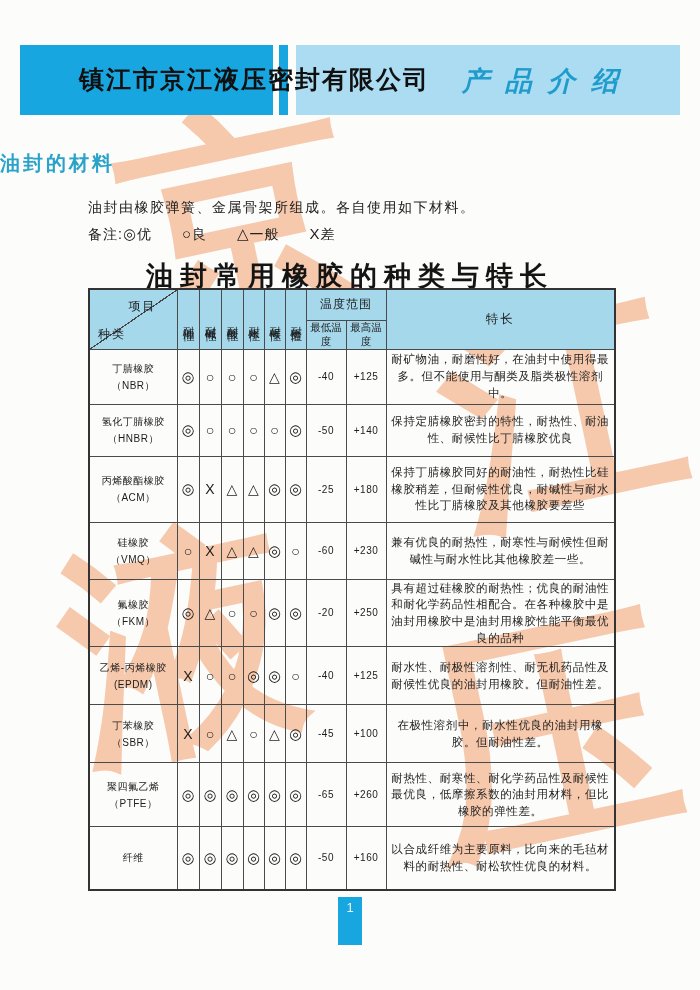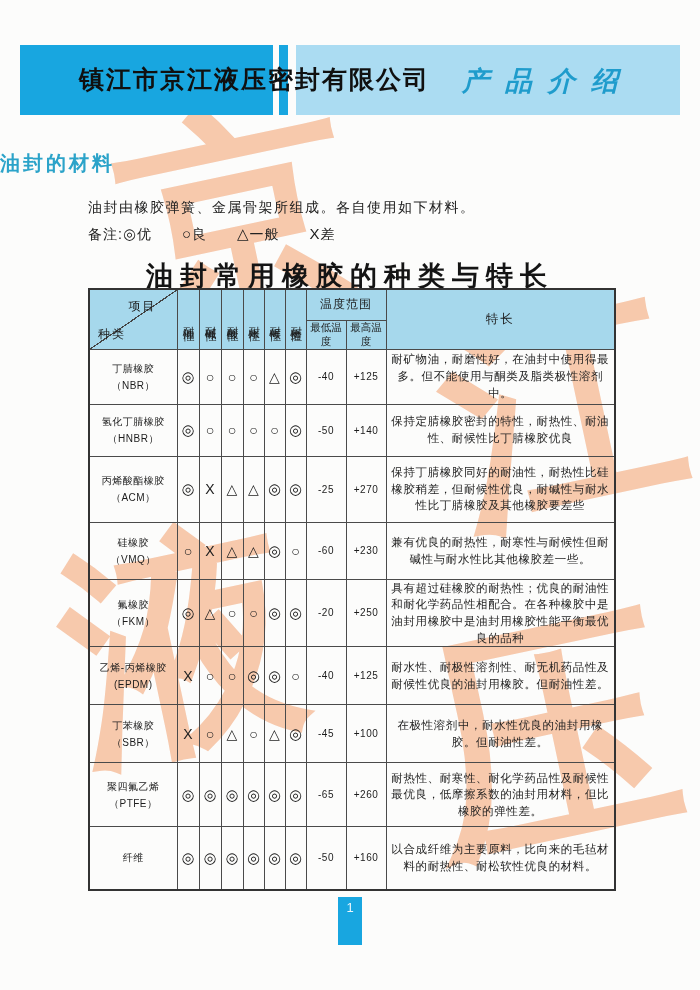--- a/index.html
+++ b/index.html
@@ -201,21 +201,21 @@
             <div>丙烯酸酯橡胶</div>
             <div>（ACM）</div>
           </td>
           <td class="rating-cell double">◎</td>
           <td class="rating-cell">X</td>
           <td class="rating-cell">△</td>
           <td class="rating-cell">△</td>
           <td class="rating-cell double">◎</td>
           <td class="rating-cell double">◎</td>
           <td class="temp-cell">-25</td>
-          <td class="temp-cell">+270</td>
+          <td class="temp-cell">+180</td>
           <td class="feature-cell">保持丁腈橡胶同好的耐油性，耐热性比硅橡胶稍差，但耐候性优良，耐碱性与耐水性比丁腈橡胶及其他橡胶要差些</td>
         </tr>
         <tr style="height: 57px;">
           <td class="name-cell">
             <div>硅橡胶</div>
             <div>（VMQ）</div>
           </td>
           <td class="rating-cell">○</td>
           <td class="rating-cell">X</td>
           <td class="rating-cell">△</td>

